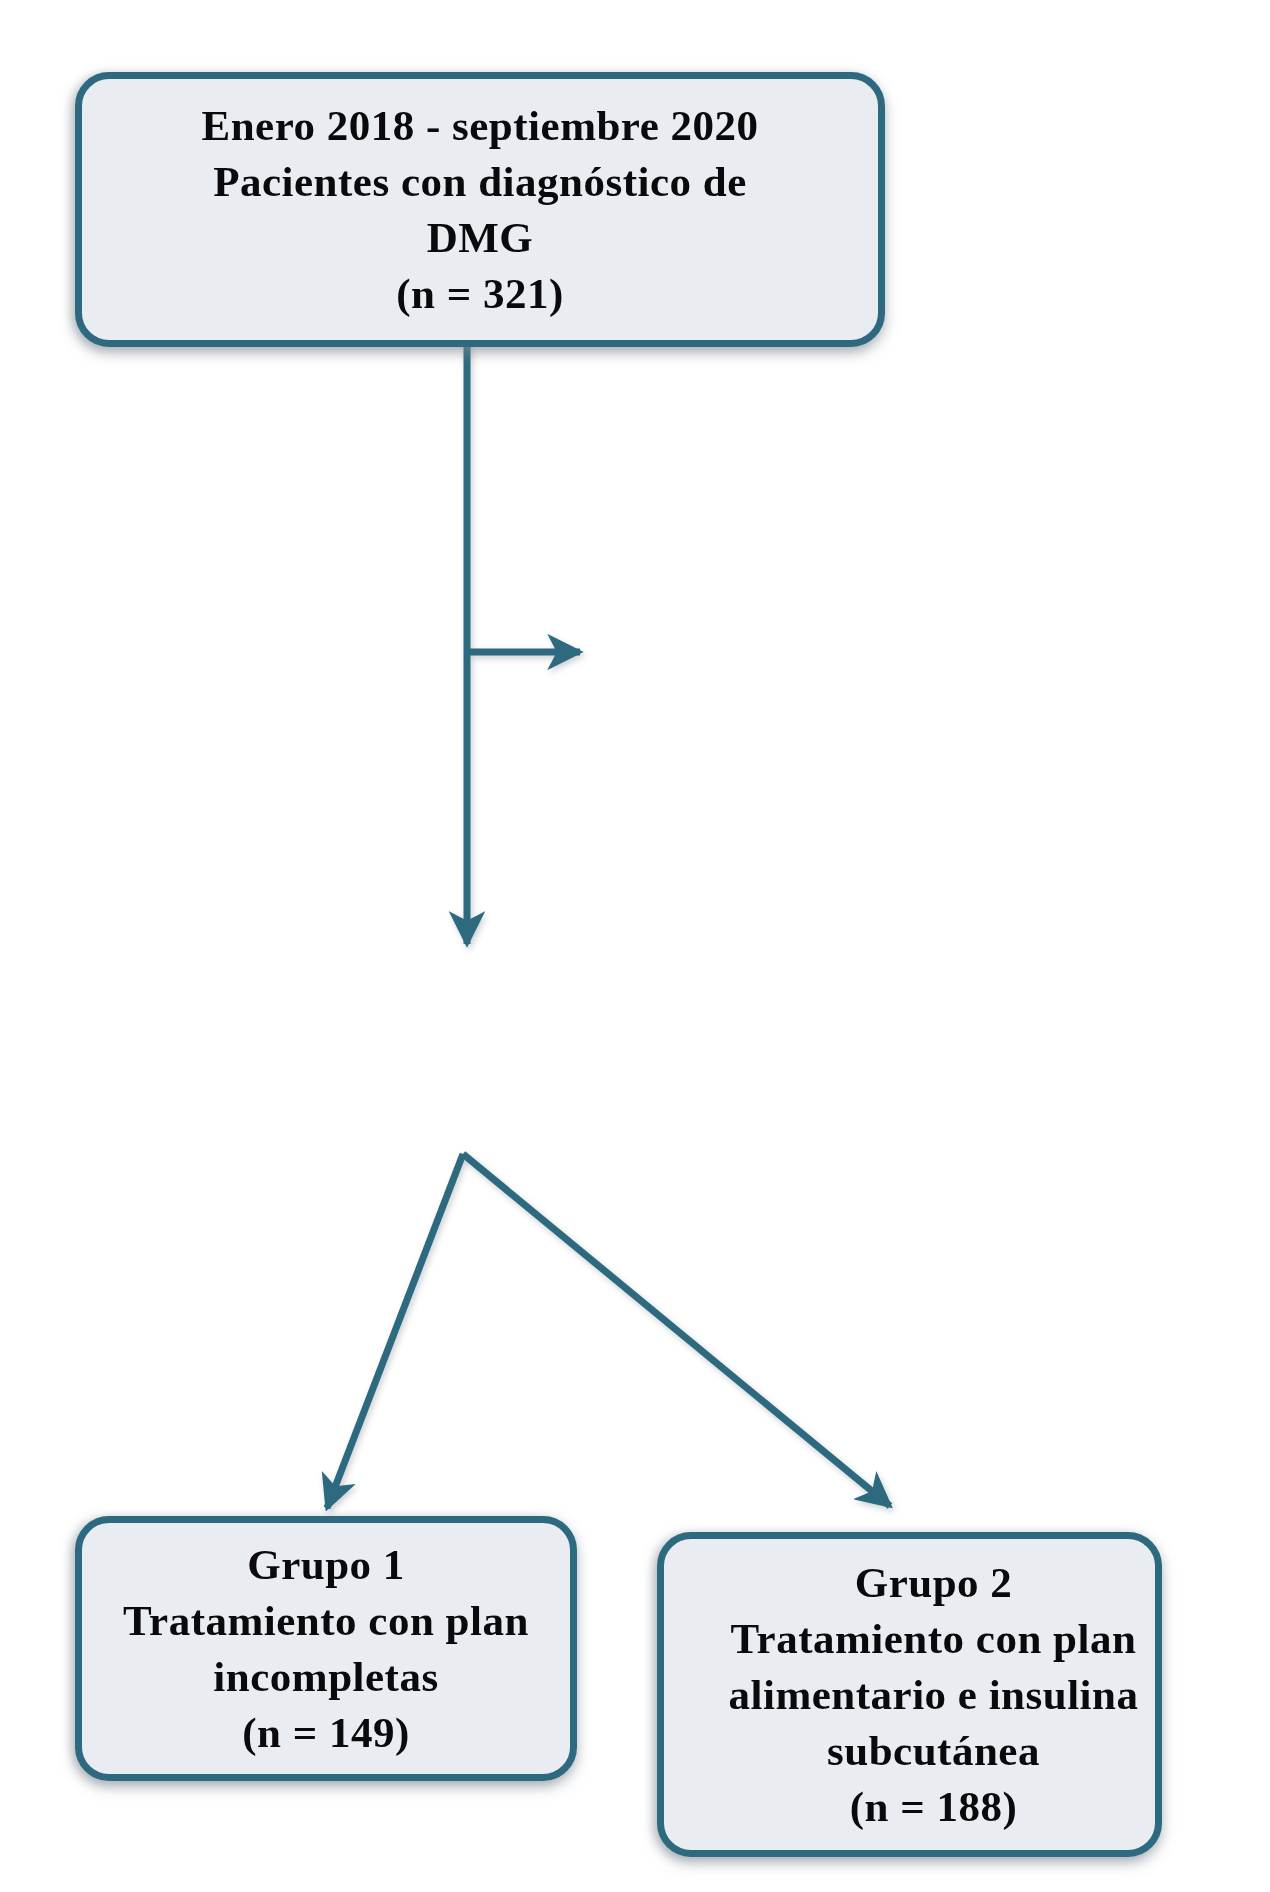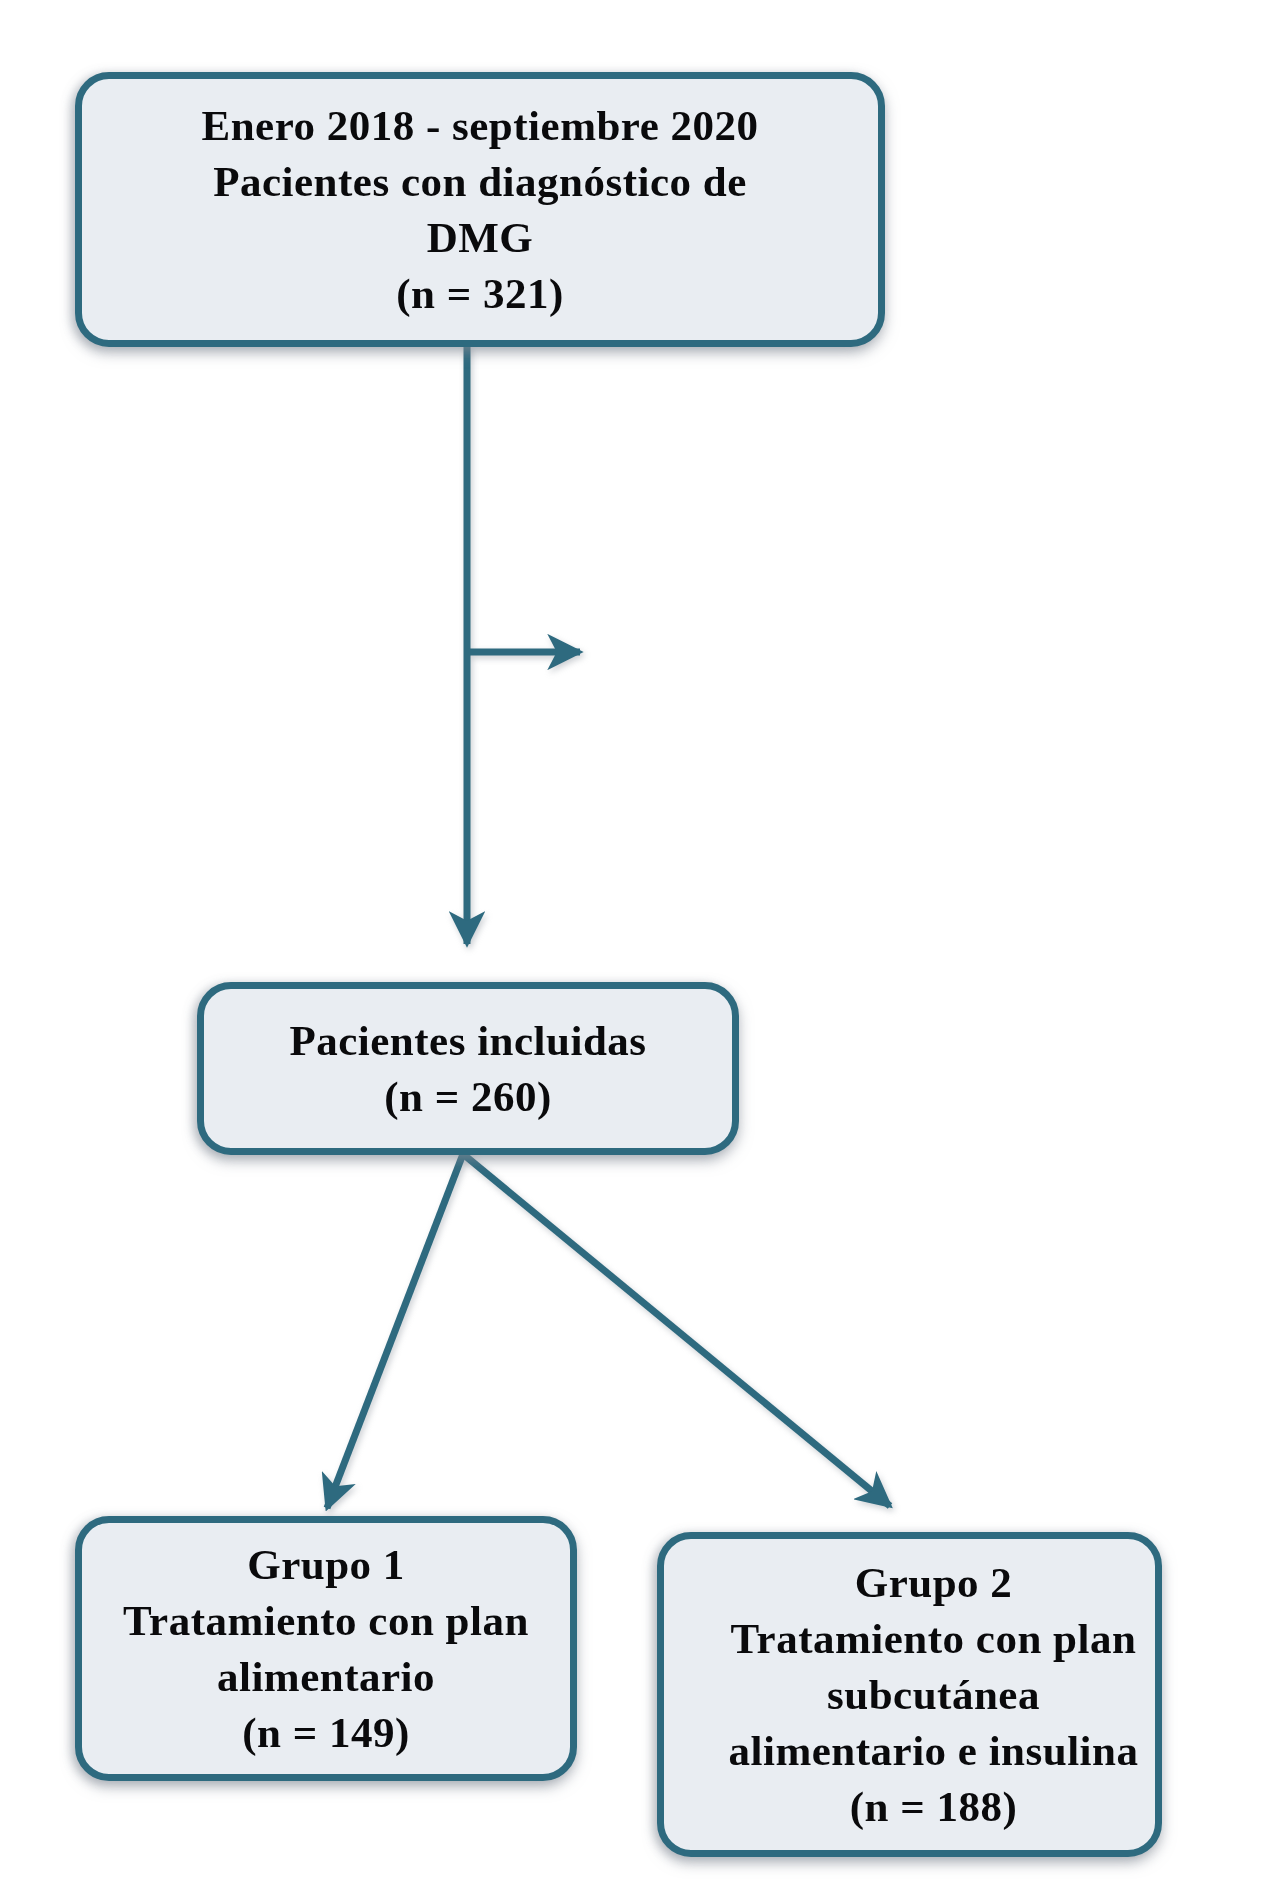--- a/index.html
+++ b/index.html
@@ -60,33 +60,29 @@
   </svg>
 
   <div id="box-source" class="fbox">
     <span>Enero 2018 - septiembre 2020</span>
     <span>Pacientes con diagnóstico de</span>
     <span>DMG</span>
     <span>(n = 321)</span>
   </div>
 
 
-  <div id="box-included" class="fbox">
-    <span>Pacientes incluidas</span>
-    <span>(n = 260)</span>
-  </div>
 
   <div id="box-group1" class="fbox">
     <span>Grupo 1</span>
     <span>Tratamiento con plan</span>
-    <span>alimentario</span>
+    <span>incompletas</span>
     <span>(n = 149)</span>
   </div>
 
   <div id="box-group2" class="fbox">
     <span>Grupo 2</span>
     <span>Tratamiento con plan</span>
+    <span>alimentario e insulina</span>
     <span>subcutánea</span>
-    <span>alimentario e insulina</span>
     <span>(n = 188)</span>
   </div>
 
 </div>
 
 </body></html>

